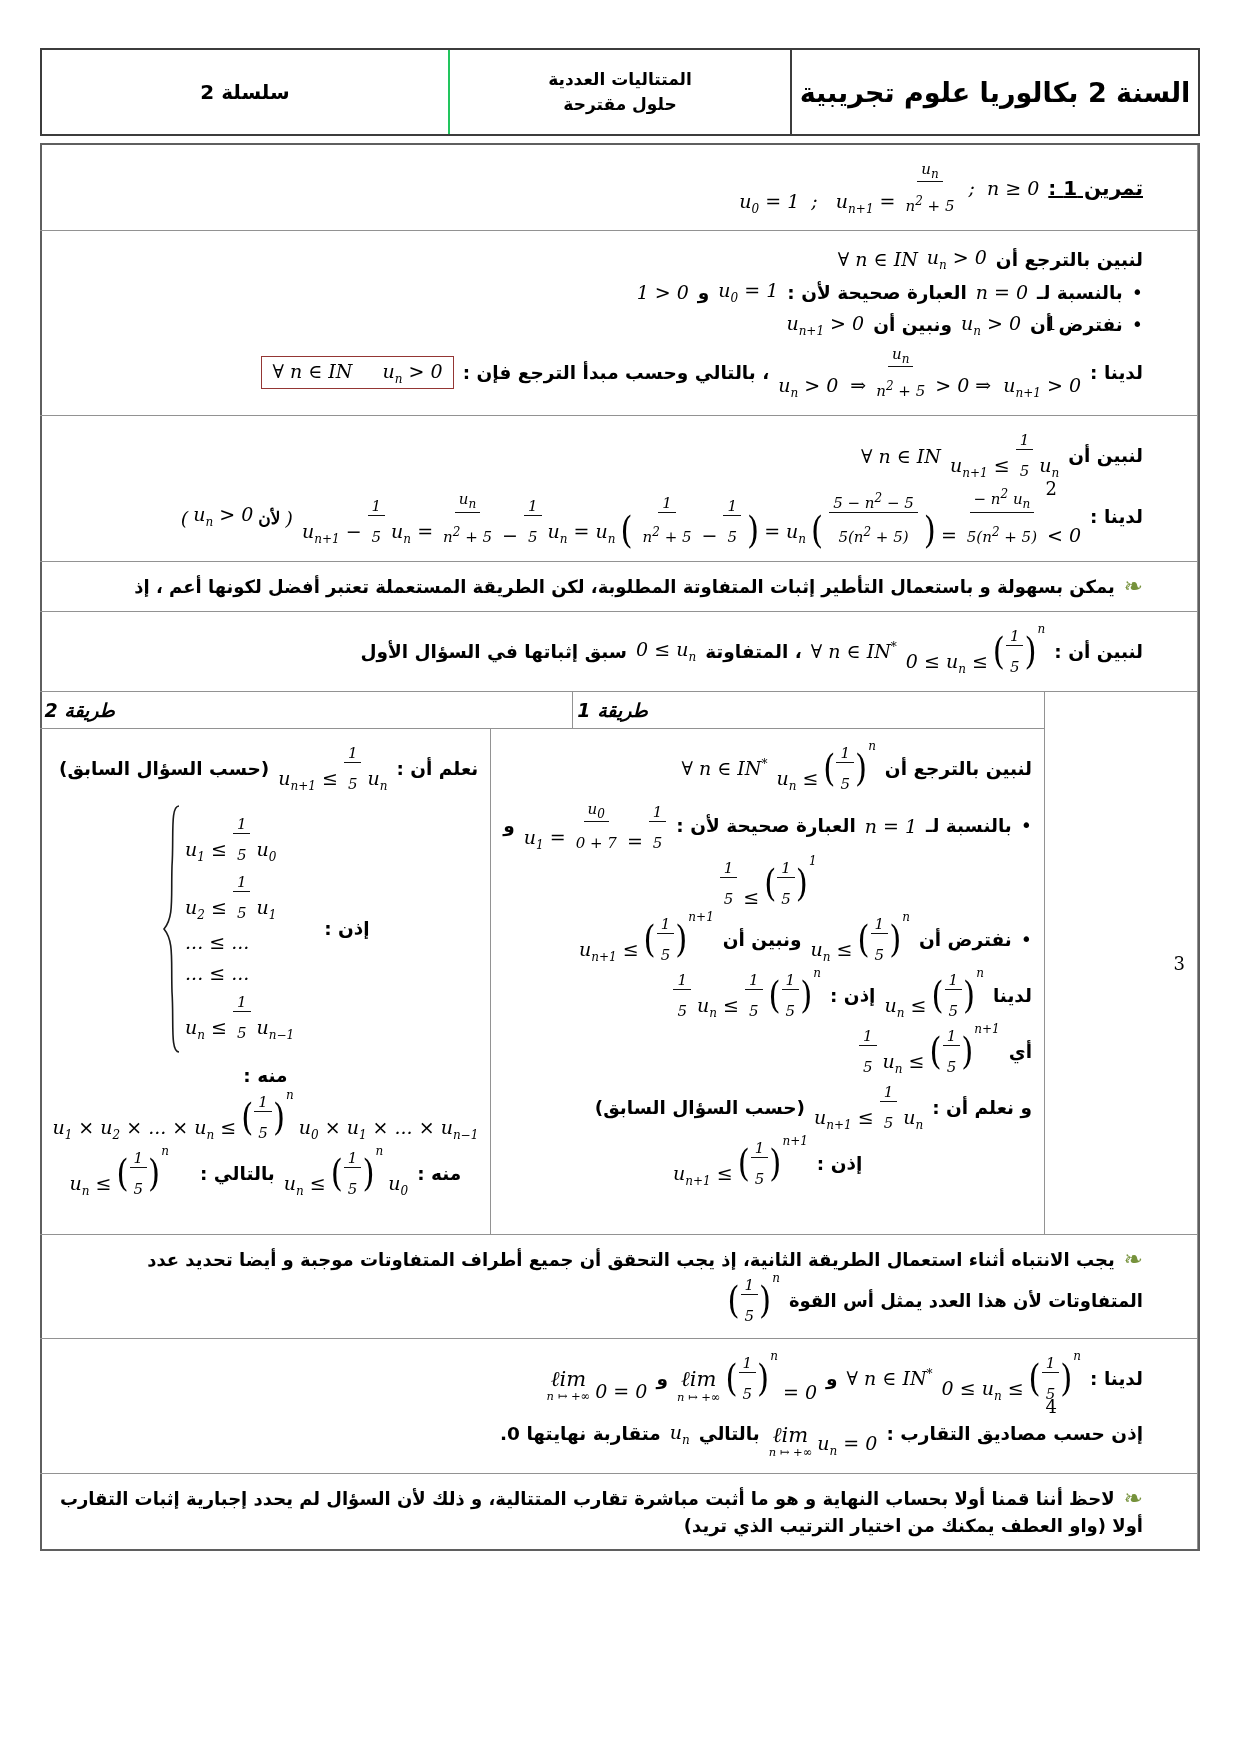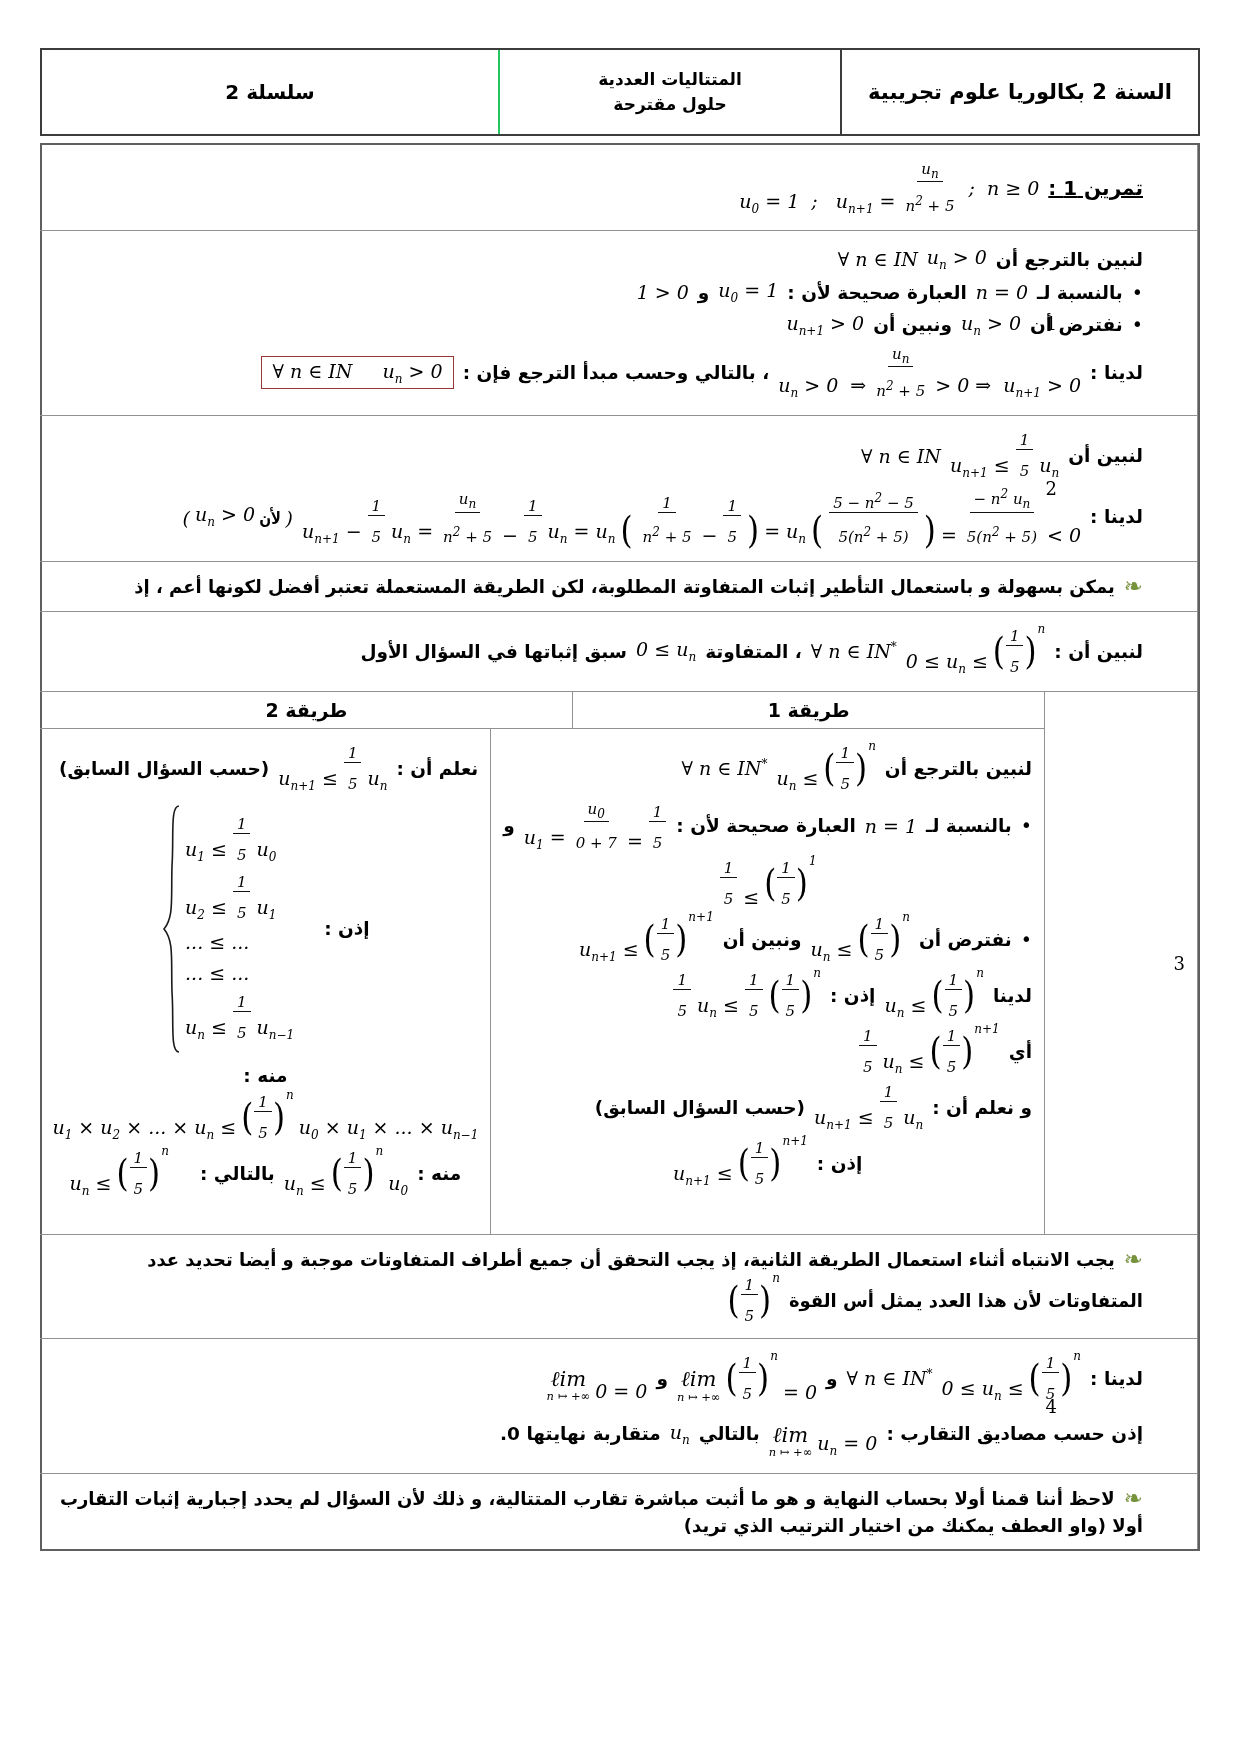--- a/index.html
+++ b/index.html
@@ -1,21 +1,21 @@
 <!DOCTYPE html>
 <html lang="ar" dir="rtl"><head>
 <meta charset="utf-8">
 <style>
   html,body{margin:0;padding:0;background:#e8e8e8;}
   .page{width:1240px;height:1754px;background:#ffffff;margin:0 auto;box-sizing:border-box;
         padding:48px 40px 0 40px;font-family:"DejaVu Sans",sans-serif;color:#000;direction:rtl;overflow:hidden;}
   
   .hdr{display:flex;direction:rtl;border:2px solid #3c3c3c;}
   .hc{box-sizing:border-box;display:flex;flex-direction:column;justify-content:center;align-items:center;min-height:84px;}
-  .hc-r{width:358px;border-left:2px solid #3c3c3c;font-size:21px;font-weight:bold;}
+  .hc-r{width:408px;border-left:2px solid #3c3c3c;font-size:27px;font-weight:bold;}
   .hc-m{width:342px;border-left:2px solid #22c55e;font-size:17px;font-weight:bold;line-height:1.45;}
   .hc-l{flex:1;font-size:20px;font-weight:bold;}
   
   .doc{border:2px solid #5f5f5f;margin-top:7px;display:flex;direction:rtl;}
   .gutter{width:33px;border-right:none;border-left:none;}
   .gutter{border-right:0;}
   .main{flex:1;border-left:none;}
   .main{border-right:1px solid #929292;}
   .row{position:relative;box-sizing:border-box;padding:8px 54px 8px 14px;}
   .row + .row{border-top:1px solid #929292;}
@@ -38,30 +38,30 @@
   .math sup{font-size:12px;font-style:italic;}
   .frac{display:inline-flex;flex-direction:column;align-items:center;font-size:15px;line-height:1.2;margin:0 1px;}
   .fn{border-bottom:1.3px solid #111;padding:0 4px;white-space:pre;}
   .fd{padding:0 4px;white-space:pre;margin-top:12px;}
   .pow{display:inline-flex;align-items:center;}
   .bp{font-size:31px;font-weight:400;font-style:normal;line-height:1;display:inline-block;transform:scaleY(1.2);}
   .pe{font-size:13px;align-self:flex-start;margin-top:-5px;margin-left:1px;}
   .lim{display:inline-flex;flex-direction:column;align-items:center;line-height:1.05;}
   .lt{font-size:21px;margin-top:14px;}
   .lu{font-size:11.5px;}
-  .mar{font-family:Liberation Mono, monospace;font-weight:bold;font-style:normal;font-size:17px;white-space:nowrap;}
+  .mar{font-family:Liberation Serif, serif;font-weight:bold;font-style:normal;font-size:17px;white-space:nowrap;}
   .rbox{border:1.8px solid #943634;padding:3px 10px;}
   
   .mwrap{padding:0;display:flex;direction:rtl;}
   .numcell{width:152px;border-left:1px solid #929292;position:relative;}
   .q3num{position:absolute;left:auto;right:12px;top:50%;transform:translateY(-50%);
          font-family:"DejaVu Serif",serif;font-size:18px;}
   .mtable{flex:1;}
   .mhead{display:flex;direction:rtl;border-bottom:1px solid #929292;}
-  .mh{box-sizing:border-box;text-align:center;padding:7px 4px;font-size:19px;font-weight:bold;}
+  .mh{box-sizing:border-box;text-align:left;padding:7px 4px;font-size:19px;font-weight:bold;font-style:italic;}
   .mh1{flex-basis:47%;border-left:1px solid #929292;}
   .mh2{flex-basis:53%;}
   .mbody{display:flex;direction:rtl;}
   .m1cell{flex-basis:47%;box-sizing:border-box;border-left:1px solid #929292;padding:8px 12px;min-height:505px;}
   .m2cell{flex-basis:53%;box-sizing:border-box;padding:8px 12px;min-height:505px;}
   .sysrow{display:flex;direction:rtl;align-items:center;justify-content:center;gap:30px;margin:10px 0;}
   .sys{display:flex;direction:ltr;align-items:center;}
   .syslines{display:flex;flex-direction:column;gap:9px;margin-left:4px;}
   .note .tline{margin:5px 0;}
 </style>

